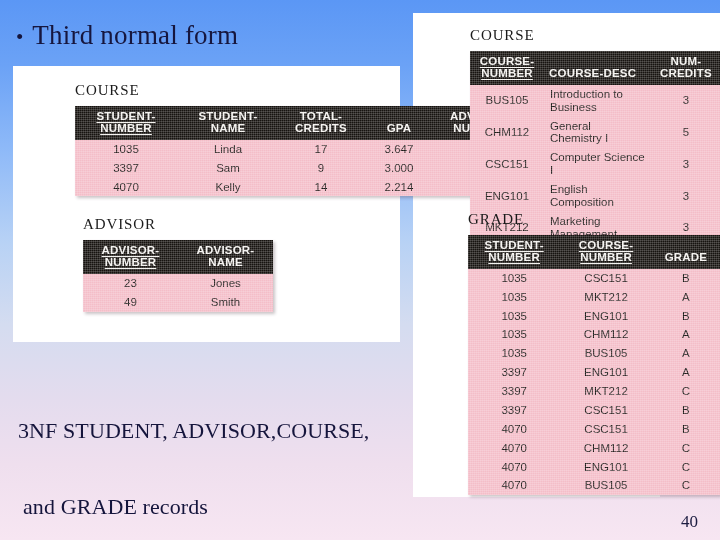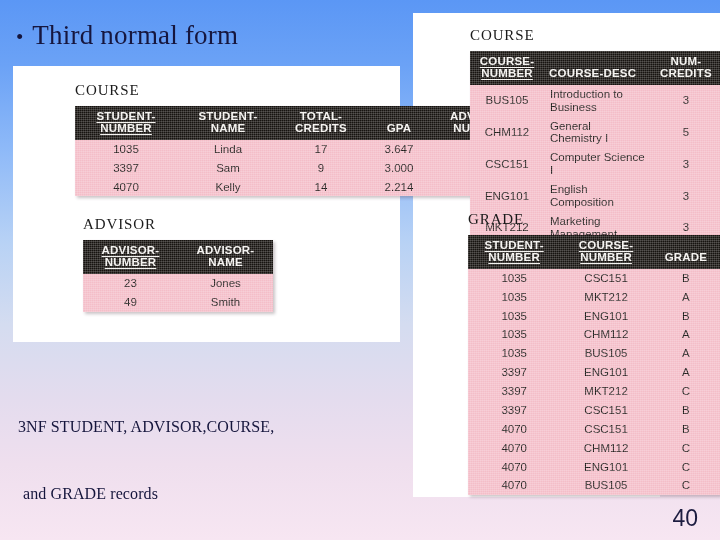--- a/index.html
+++ b/index.html
@@ -149,34 +149,34 @@
   #group-course  { left: 428px; top: 27px; }
   #group-grade   { left: 426px; top: 211px; }
 
   
   #caption-block {
     position: absolute;
     left: 18px;
     top: 415px;
     width: 400px;
     font-family: "Liberation Serif", serif;
-    font-size: 16px;
+    font-size: 22px;
     color: #15153c;
     line-height: 1.45;
     letter-spacing: 0.1px;
   }
   #caption-line-2 { padding-left: 5px; margin-top: 44px; }
 
   
   #slide-number {
     position: absolute;
     right: 22px;
     bottom: 8px;
-    font-family: Liberation Sans, sans-serif;
-    font-size: 23px;
+    font-family: Liberation Serif, serif;
+    font-size: 17px;
     color: #1c1c40;
   }
 </style>
 </head>
 <body>
 
 <div id="slide">
 
   <div class="scan-panel" id="panel-left"></div>
   <div class="scan-panel" id="panel-right-top"></div>

